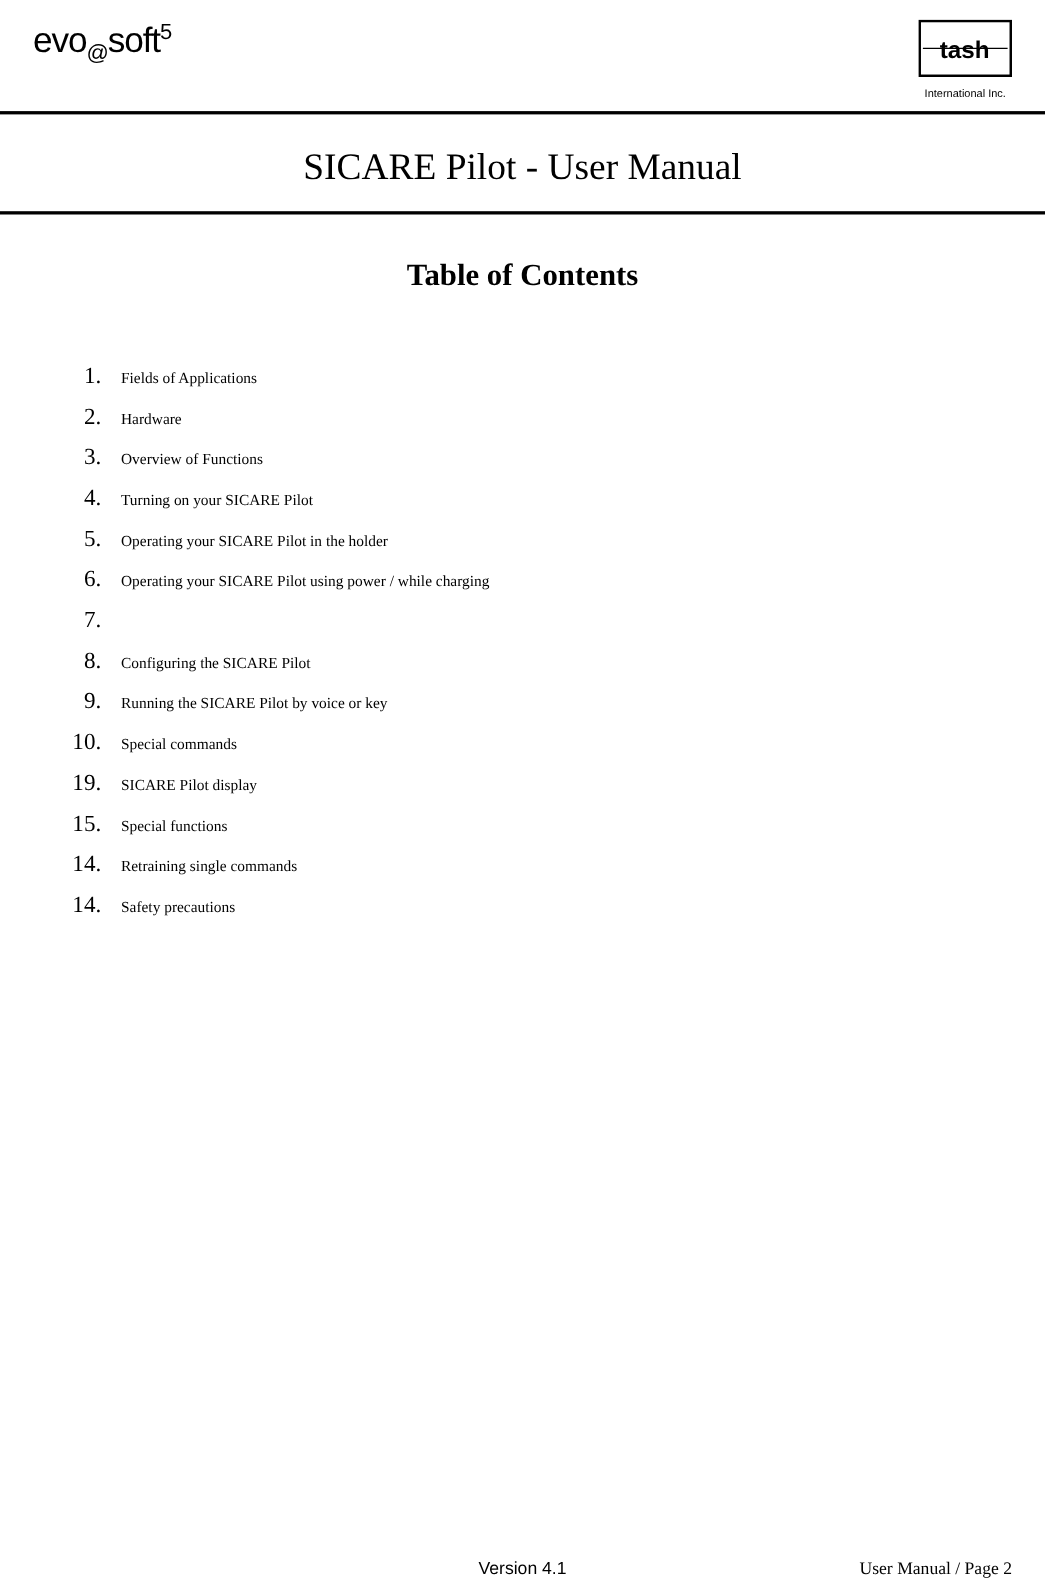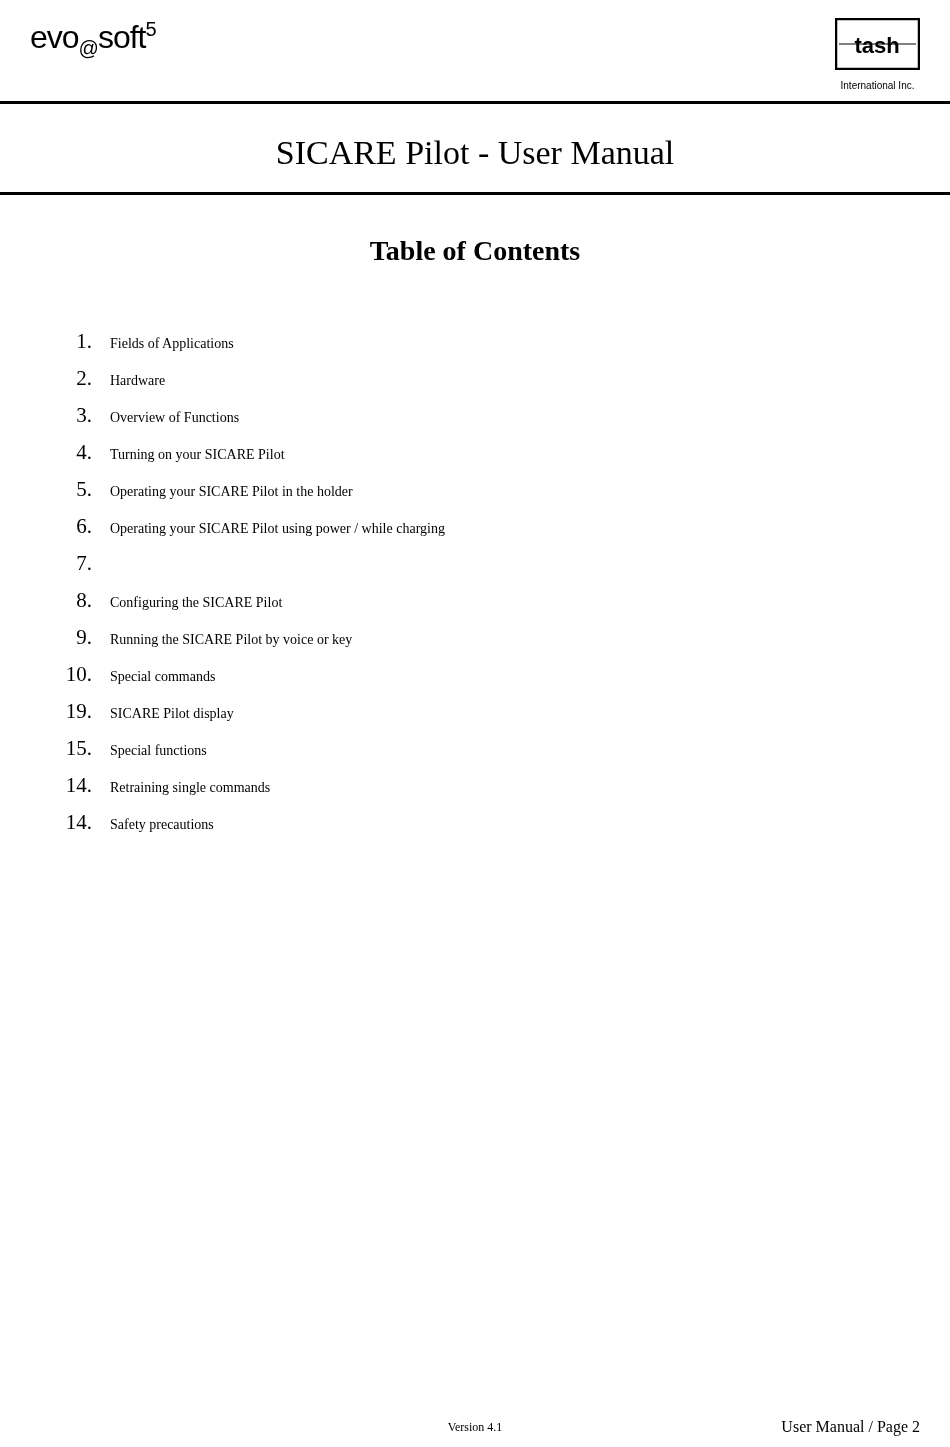--- a/index.html
+++ b/index.html
@@ -106,22 +106,22 @@
       position: absolute;
       bottom: 20px;
       width: 100%;
       display: flex;
       justify-content: center;
       align-items: center;
       padding: 0 30px;
     }
 
     .footer-version {
-      font-size: 12px;
-      font-family: Liberation Serif, serif;
+      font-size: 16px;
+      font-family: Liberation Sans, sans-serif;
       position: absolute;
       left: 50%;
       transform: translateX(-50%);
     }
 
     .footer-page {
       font-size: 16px;
       font-family: Times New Roman, Times, serif;
       position: absolute;
       right: 30px;

